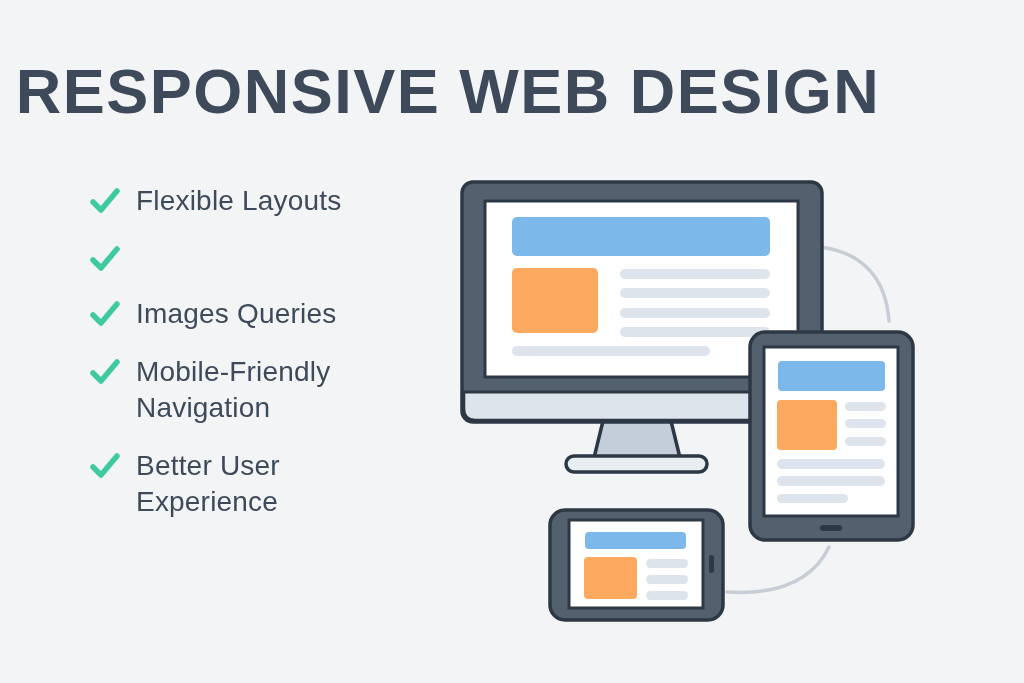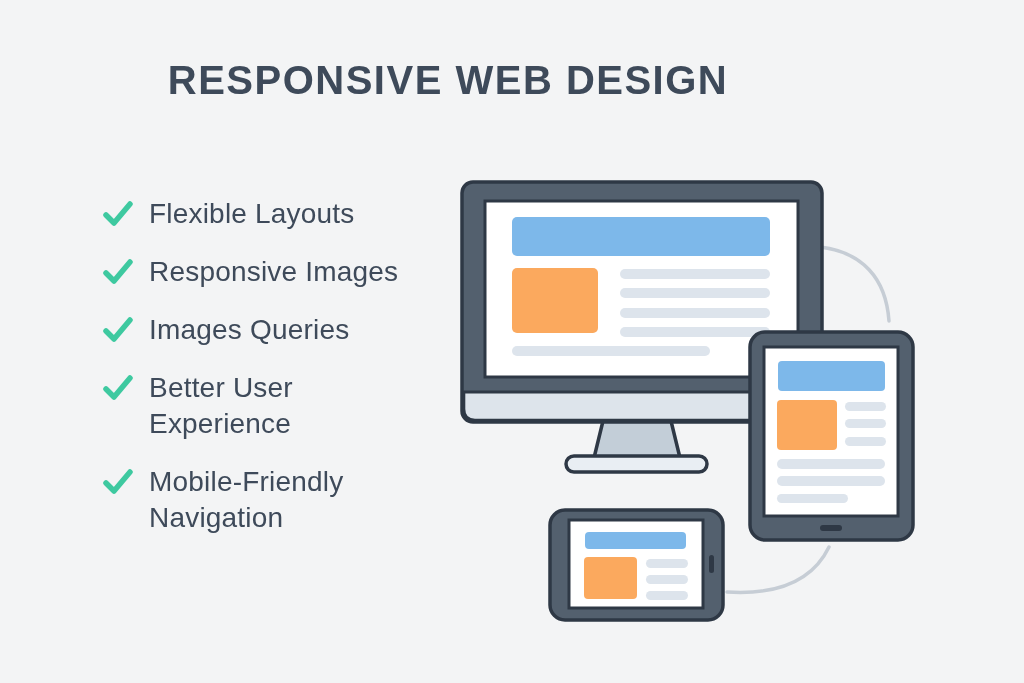--- a/index.html
+++ b/index.html
@@ -18,31 +18,31 @@
     position: absolute;
     inset: 0;
   }
   .title {
     position: absolute;
     top: 60px;
     left: 0;
     width: 896px;
     margin: 0;
     text-align: center;
-    font-size: 40px;
+    font-size: 63px;
     font-weight: 800;
     letter-spacing: 1.5px;
     color: #3e4a5a;
     line-height: 1.0;
   }
   .checklist {
     position: absolute;
     left: 88px;
     top: 183px;
-    margin: 13px;
+    margin: 0;
     padding: 0;
     list-style: none;
     width: 340px;
   }
   .check-item {
     display: flex;
     align-items: flex-start;
     gap: 14px;
     margin-bottom: 22px;
   }
@@ -95,41 +95,40 @@
     <li class="check-item">
       <svg class="check-icon" viewBox="0 0 34 30">
           <path d="M5 16 L13 24 L29 5"></path>
         </svg>
       <span class="check-label">Flexible Layouts</span>
     </li>
     <li class="check-item">
       <svg class="check-icon" viewBox="0 0 34 30">
           <path d="M5 16 L13 24 L29 5"></path>
         </svg>
-      <span class="check-label">Responsive Images</span>
     </li>
     <li class="check-item">
       <svg class="check-icon" viewBox="0 0 34 30">
           <path d="M5 16 L13 24 L29 5"></path>
         </svg>
       <span class="check-label">Images Queries</span>
     </li>
     <li class="check-item">
       <svg class="check-icon" viewBox="0 0 34 30">
           <path d="M5 16 L13 24 L29 5"></path>
         </svg>
-      <span class="check-label">Better User
-Experience</span>
+      <span class="check-label">Mobile-Friendly
+Navigation</span>
     </li>
     <li class="check-item">
       <svg class="check-icon" viewBox="0 0 34 30">
           <path d="M5 16 L13 24 L29 5"></path>
         </svg>
-      <span class="check-label">Mobile-Friendly
-Navigation</span>
+      <span class="check-label">Better User
+Experience</span>
     </li>
   </ul>
 
   <svg class="devices" viewBox="0 0 1024 683">
 
     <path class="arc" d="M820,247 C862,252 886,278 889,321"></path>
     <path class="arc" d="M727,592 C775,595 812,582 829,547"></path>
 
     <g>
       <path class="stand" d="M603,421 L593,462 L681,462 L671,421 Z"></path>

